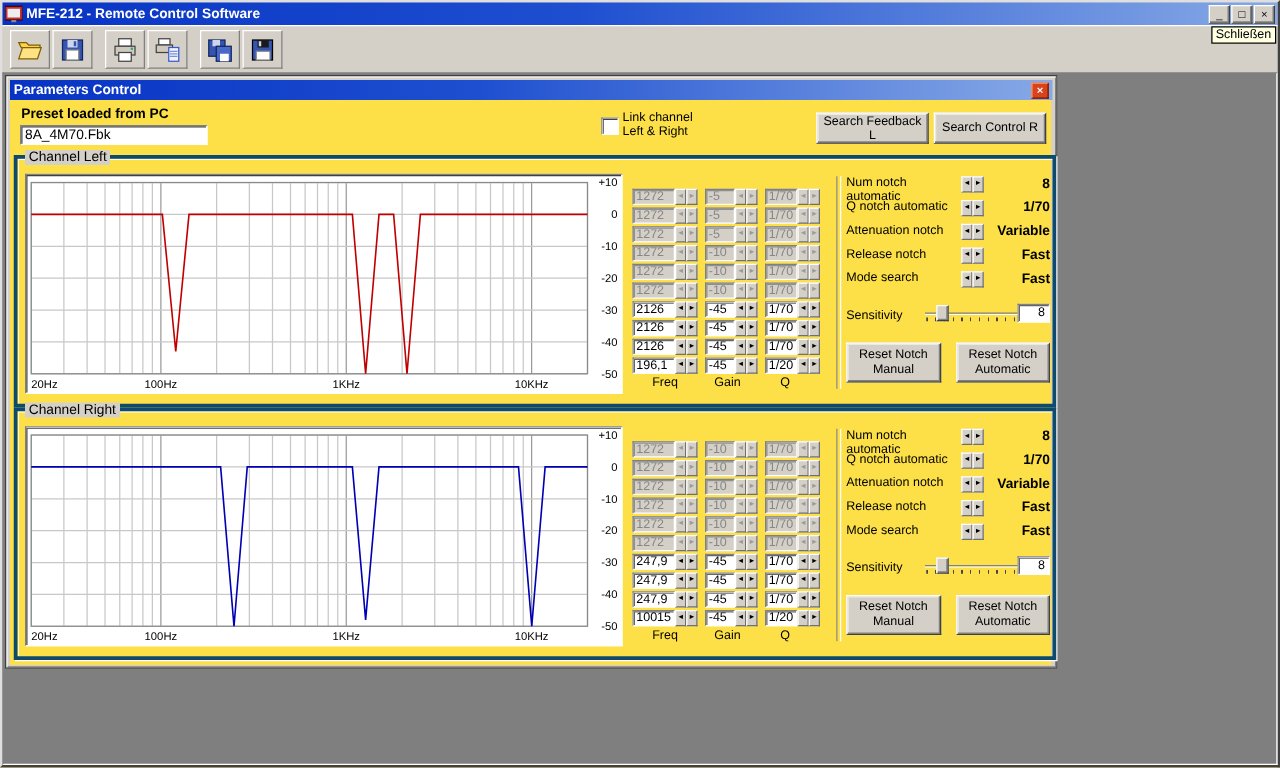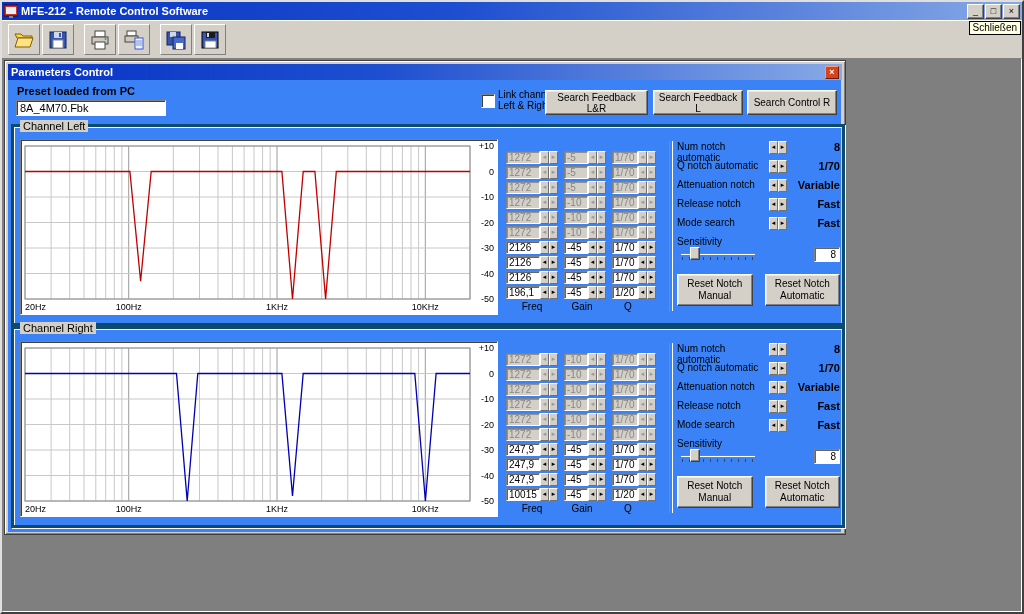--- a/index.html
+++ b/index.html
@@ -26,21 +26,21 @@
   .tbtn span{width:22px;height:22px;display:block;}
   .tbtn svg{width:100%;height:100%;display:block;}
   .mdi{position:absolute;left:0;top:56px;width:1020px;height:554px;box-sizing:border-box;background:#7f7f7f;
        border:1px solid;border-color:#808080 #fff #fff #808080;}
   .paramwin{position:absolute;left:1px;top:1px;width:842px;height:475px;box-sizing:border-box;background:#d4d0c8;
        border:1px solid #404040;box-shadow:inset 1px 1px 0 #fff,inset -1px -1px 0 #808080;padding:3px;}
   .ptitlebar{height:16px;box-sizing:border-box;display:flex;align-items:center;color:#fff;font-weight:bold;
        font-size:11px;padding:0 3px;background:linear-gradient(90deg,#0733c4 0%,#1e4fd0 45%,#87a9e6 100%);}
   .pclose{margin-left:auto;width:14px;height:13px;padding:0;background:#d8431c;color:#fff;font-weight:bold;
        font-size:9px;line-height:10px;border:1px solid;border-color:#f6a07a #6e1a00 #6e1a00 #f6a07a;}
-  .pclient{position:relative;width:833px;height:452px;background:#3b82f6;}
+  .pclient{position:relative;width:833px;height:452px;background:#fde047;}
   .preset-label{position:absolute;left:9px;top:5px;font-weight:bold;}
   .preset-field{position:absolute;left:8px;top:20px;width:150px;height:16px;box-sizing:border-box;background:#fff;
        border:1px solid;border-color:#808080 #fff #fff #808080;box-shadow:inset 1px 1px 0 #404040;
        font-size:11px;padding:1px 3px;font-family:"Liberation Sans",sans-serif;}
   .linkbox{position:absolute;left:473px;top:14px;width:12px;height:12px;background:#fff;
        border:1px solid;border-color:#808080 #fff #fff #808080;box-shadow:inset 1px 1px 0 #404040;}
   .linklabel{position:absolute;left:490px;top:9px;font-size:10px;line-height:11px;}
   .sbtn{position:absolute;top:10px;height:25px;background:#d4d0c8;font-size:10px;padding:0 4px;
        border:1px solid;border-color:#fff #404040 #404040 #fff;
        box-shadow:inset -1px -1px 0 #808080,inset 1px 1px 0 #ece9e2;}
@@ -61,21 +61,21 @@
        border:1px solid;border-color:#fff #707070 #707070 #fff;color:#000;}
   .arrow.dis{color:#9a9a9a;}
   .collabels{display:flex;margin-top:2px;font-size:10px;}
   .collab{text-align:center;}
   .vsep{position:absolute;left:655px;top:14px;height:170px;width:2px;border-left:1px solid #8a8a8a;border-right:1px solid #fff;}
   .settings{position:absolute;left:663px;top:14px;width:163px;}
   .srow{display:flex;align-items:flex-start;height:19px;}
   .slabel{font-size:10px;flex:1;}
   .sarrows{display:flex;margin-right:3px;}
   .sval{width:50px;text-align:right;font-weight:bold;font-size:11px;}
-  .senrow{display:flex;align-items:flex-start;height:22px;flex-direction:column;}
+  .senrow{display:flex;align-items:flex-end;height:22px;}
   .slider{position:relative;width:74px;height:14px;margin-left:4px;}
   .track{position:absolute;left:0;right:0;top:6px;height:1px;background:#808080;box-shadow:0 1px 0 #fff;}
   .ticks{position:absolute;left:1px;right:1px;top:10px;height:3px;
        background:repeating-linear-gradient(90deg,#444 0,#444 1px,transparent 1px,transparent 7px);}
   .thumb{position:absolute;left:12%;top:0;width:8px;height:11px;background:#d4d0c8;
        border:1px solid;border-color:#fff #404040 #404040 #fff;box-shadow:inset -1px -1px 0 #808080;}
   .senval{margin-left:auto;width:26px;height:15px;box-sizing:border-box;background:#fff;font-size:10px;line-height:13px;
        text-align:right;padding:0 3px;border:1px solid;border-color:#808080 #fff #fff #808080;box-shadow:inset 1px 1px 0 #666;}
   .resetrow{display:flex;gap:12px;margin-top:16px;}
   .rbtn{flex:1;height:32px;background:#d4d0c8;font-size:10px;line-height:1.25;padding:0 2px;
@@ -169,21 +169,20 @@
         <button class="pclose">×</button>
       </div>
       <div class="pclient" id="pclient">
         <div class="preset-label">Preset loaded from PC</div>
         <input class="preset-field" readonly="" value="8A_4M70.Fbk" style="">
         <div class="linkbox"></div>
         <div class="linklabel">
           <div>Link channel</div>
           <div>Left &amp; Right</div>
         </div>
-        <button class="sbtn" id="sbtn-lr">Search Feedback L&amp;R</button>
         <button class="sbtn" id="sbtn-l">Search Feedback L</button>
         <button class="sbtn" id="sbtn-r">Search Control R</button>
       <div class="group" style="top: 44px;">
             <span class="legend">Channel Left</span>
             <div class="graphbox">
               <svg width="474" height="172" style="font-family:'Liberation Sans',sans-serif">
                 <line x1="3.0" y1="5" x2="3.0" y2="158" stroke="#c8c8c8"></line>
                 <line x1="29.1" y1="5" x2="29.1" y2="158" stroke="#c8c8c8"></line>
                 <line x1="47.7" y1="5" x2="47.7" y2="158" stroke="#c8c8c8"></line>
                 <line x1="62.0" y1="5" x2="62.0" y2="158" stroke="#c8c8c8"></line>

